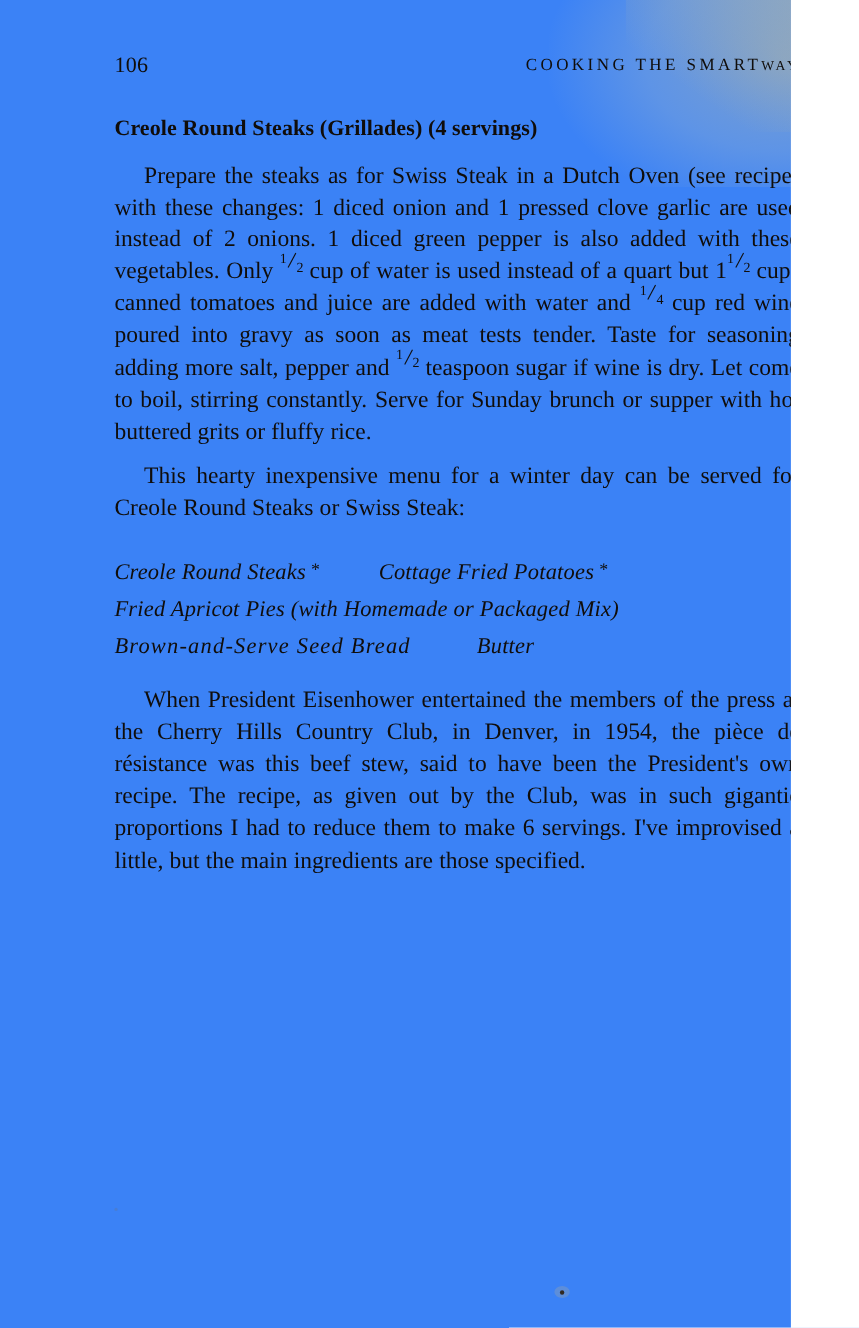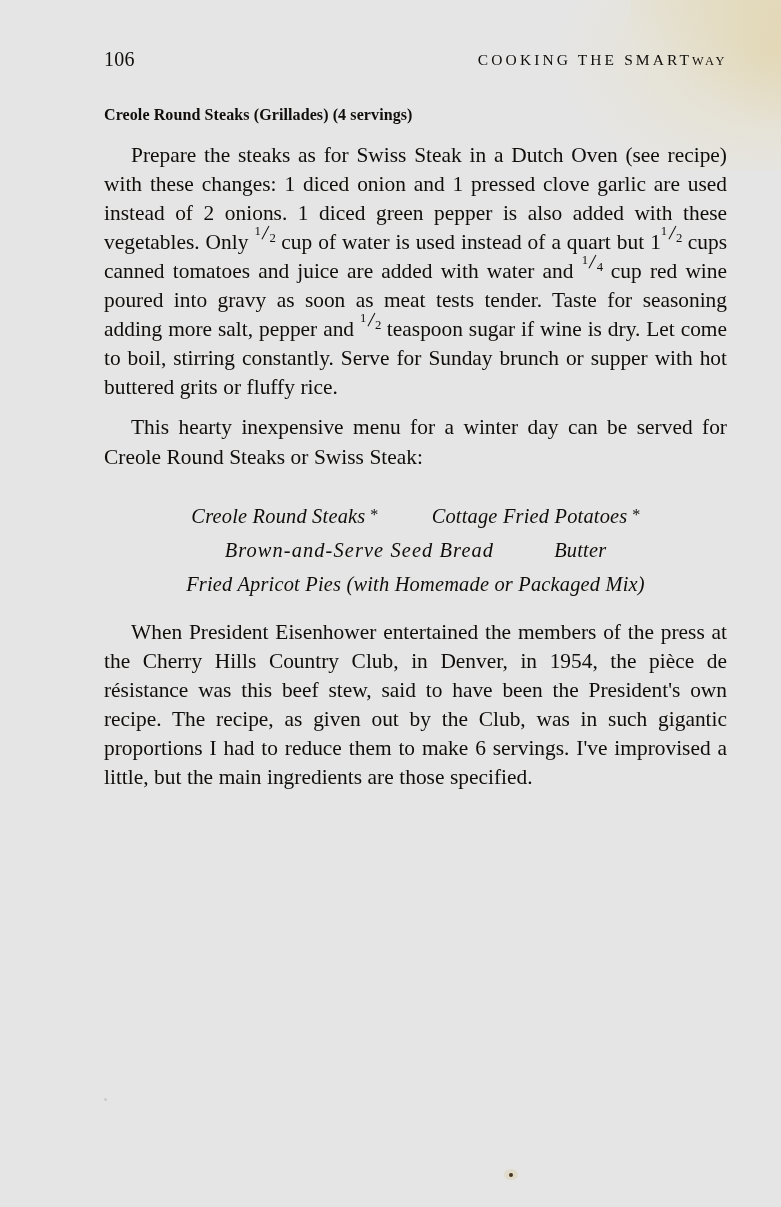--- a/index.html
+++ b/index.html
@@ -3,23 +3,23 @@
 <meta charset="utf-8">
 <style>
   html, body {
     margin: 0;
     padding: 0;
     background: #ffffff;
   }
 
   .page {
     position: relative;
-    width: 781px;
+    width: 719px;
     height: 1207px;
-    background: #e5e5e5;
+    background: #3b82f6;
     overflow: hidden;
     font-family: "Liberation Serif", "DejaVu Serif", serif;
     color: #100d0a;
   }
 
   
   .scan-tint {
     position: absolute;
     top: -90px;
     right: -110px;
@@ -72,21 +72,21 @@
     white-space: nowrap;
     font-family: Liberation Serif, serif;
   }
   .book-title .small {
     font-size: 12.4px;
     letter-spacing: 2.6px;
   }
 
   
   .recipe-heading {
-    font-size: 16px;
+    font-size: 20px;
     font-weight: bold;
     letter-spacing: 0.1px;
     margin: 0;
     line-height: 1.1;
   }
   .heading-1 { margin-top: 12px; }
   .heading-2 { margin-top: 41px; }
 
   
   .para {
@@ -133,21 +133,20 @@
     position: absolute;
     right: -0.04em;
     top: 0.30em;
     font-size: 0.62em;
     line-height: 1;
   }
 
   
   .menu-block {
     margin-top: 26px;
-    text-align: center;
   }
   .menu-line {
     font-style: italic;
     font-size: 20.4px;
     line-height: 34px;
     white-space: nowrap;
     letter-spacing: 0.2px;
   }
   .menu-line .gap-wide  { display: inline-block; width: 54px; }
   .menu-line .gap-mid   { display: inline-block; width: 60px; }
@@ -210,25 +209,25 @@
     </p>
 
     <div class="menu-block">
 
       <div class="menu-line">
         <span>Creole Round Steaks</span><span class="star">*</span><span class="gap-wide"></span><span>Cottage Fried Potatoes</span><span class="star">*</span>
       </div>
 
 
       <div class="menu-line">
+        <span>Fried Apricot Pies (with Homemade or Packaged Mix)</span>
+      </div>
+
+      <div class="menu-line">
         <span class="spaced">Brown-and-Serve  Seed  Bread</span><span class="gap-mid"></span><span>Butter</span>
-      </div>
-
-      <div class="menu-line">
-        <span>Fried Apricot Pies (with Homemade or Packaged Mix)</span>
       </div>
 
 
     </div>
 
 
     <p class="para first">
       <span class="indent"></span><span>When President Eisenhower entertained the members of the press at the Cherry Hills Country Club, in Denver, in 1954, the pièce de résistance was this beef stew, said to have been the President's own recipe.  The recipe, as given out by the Club, was in such gigantic proportions I had to reduce them to make 6 servings.  I've improvised a little, but the main ingredients are those specified.</span>
     </p>
 

